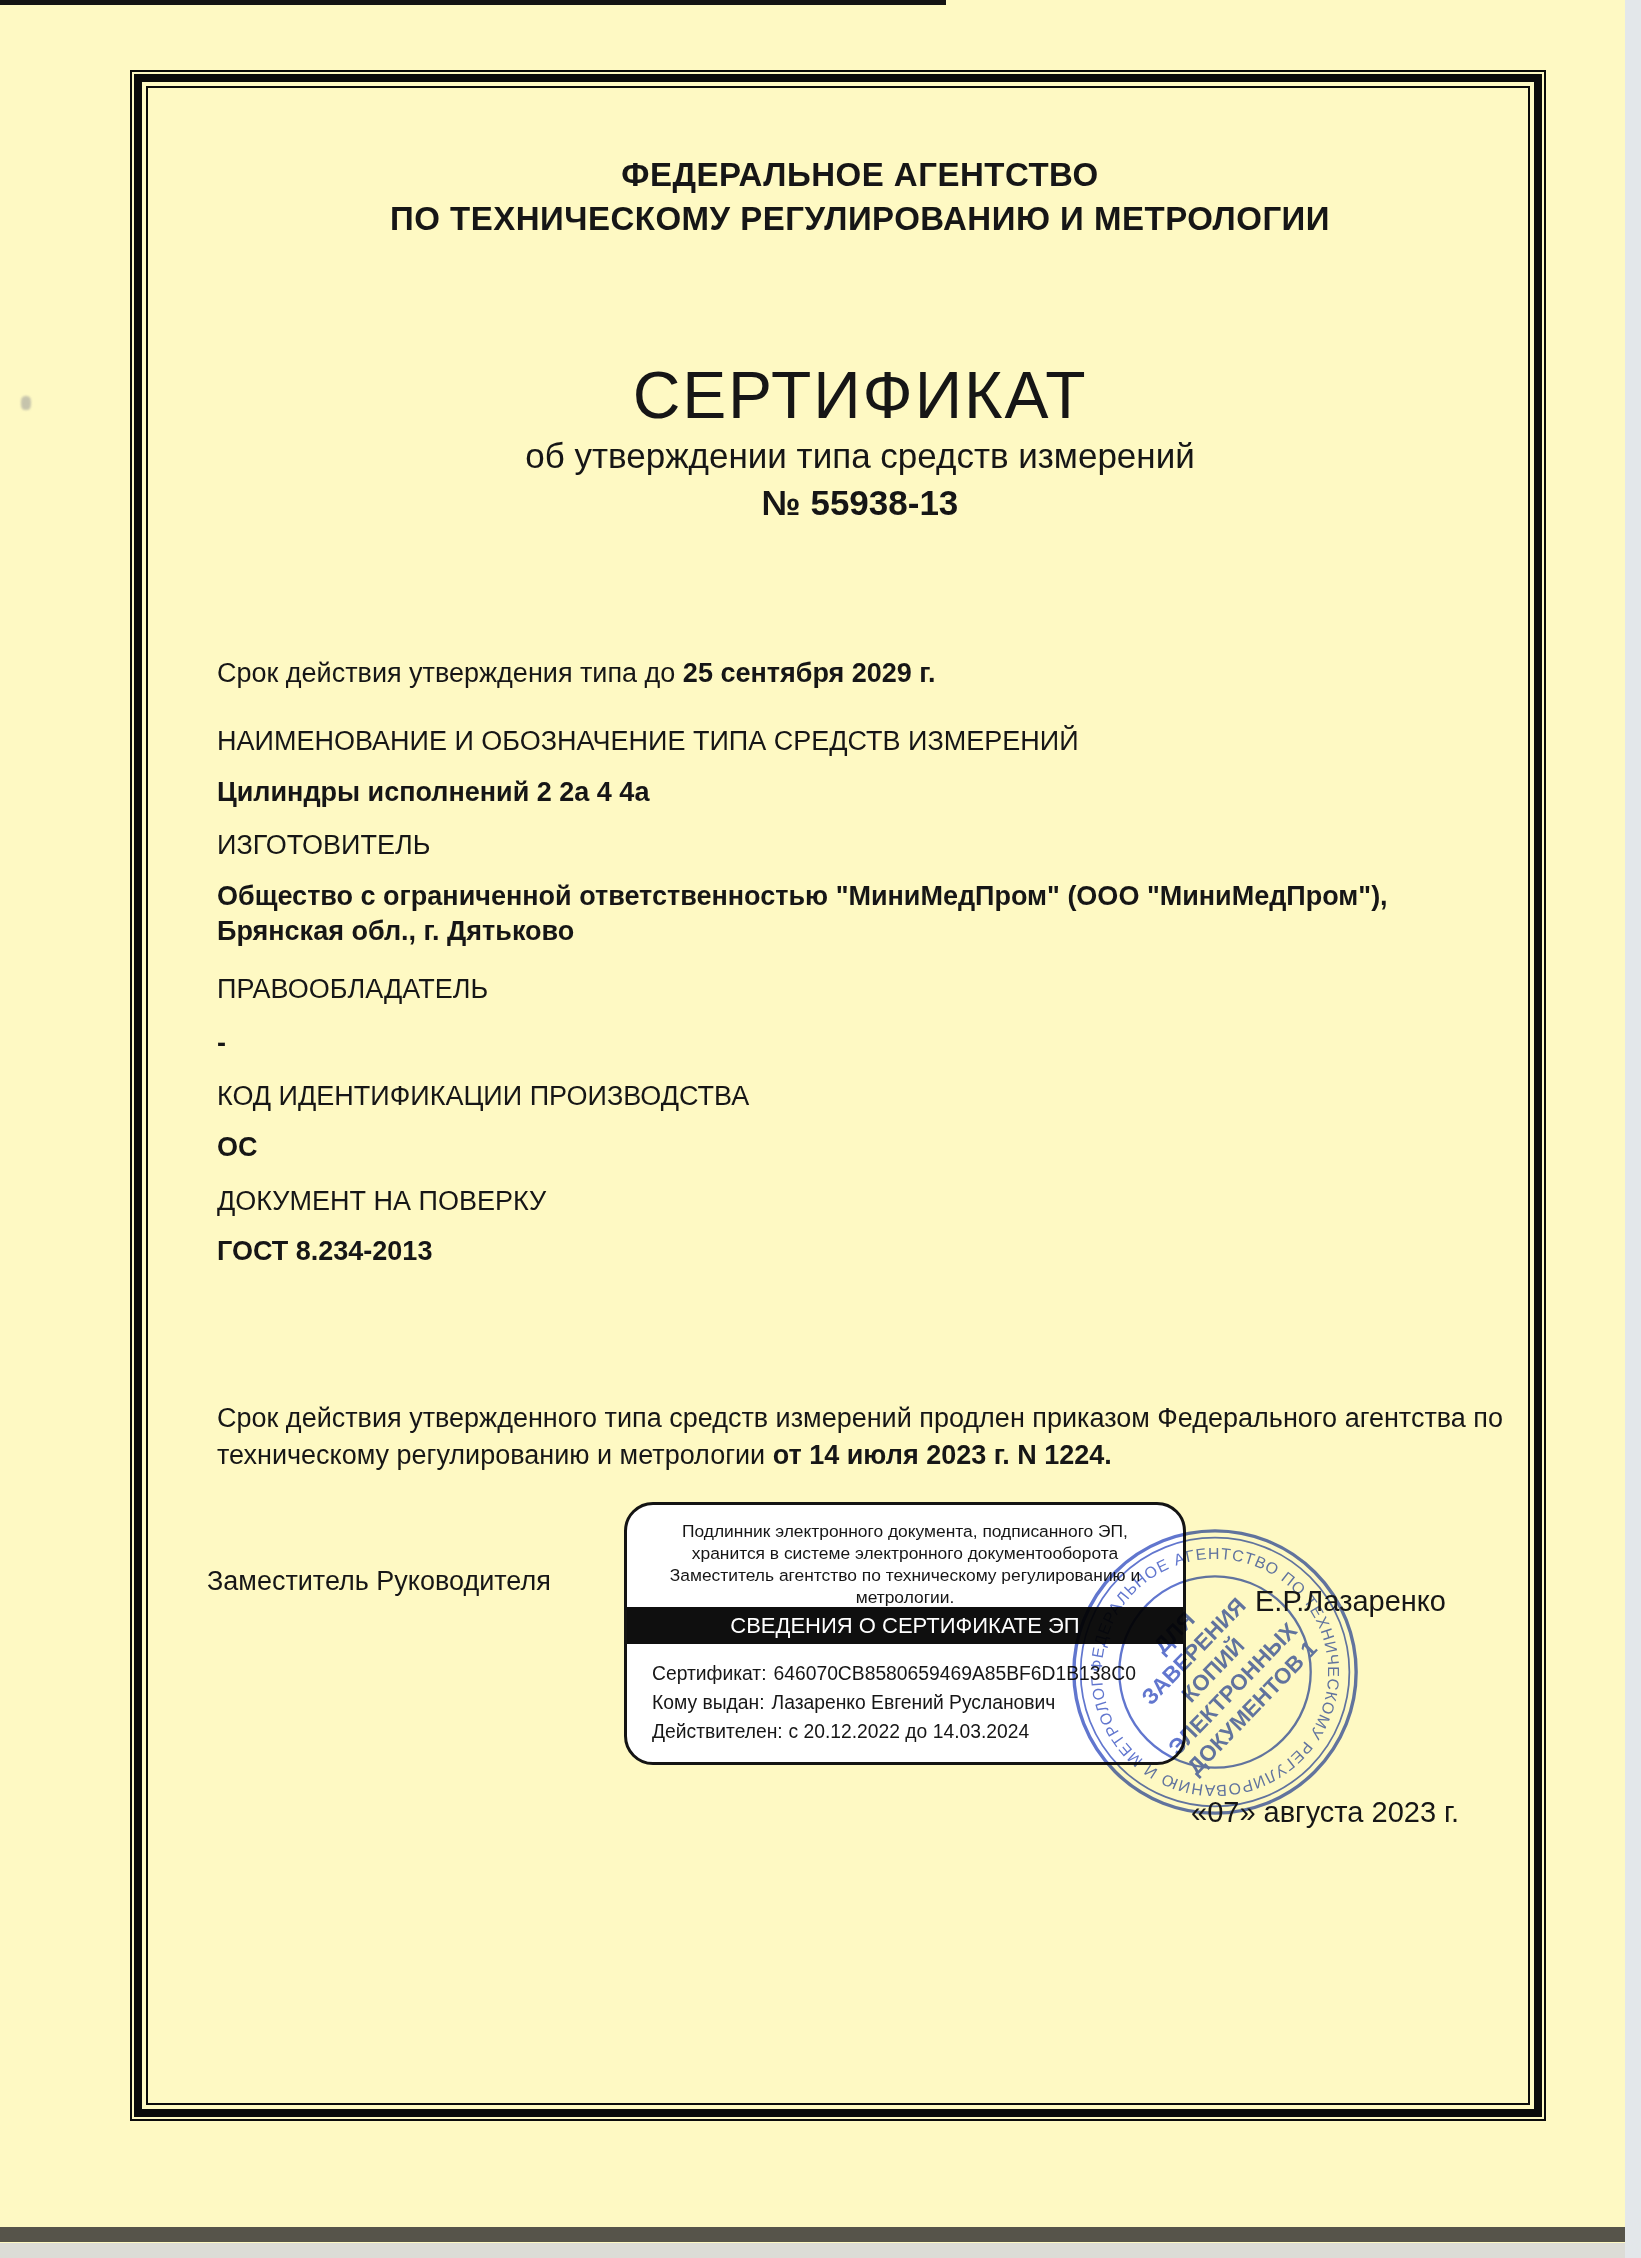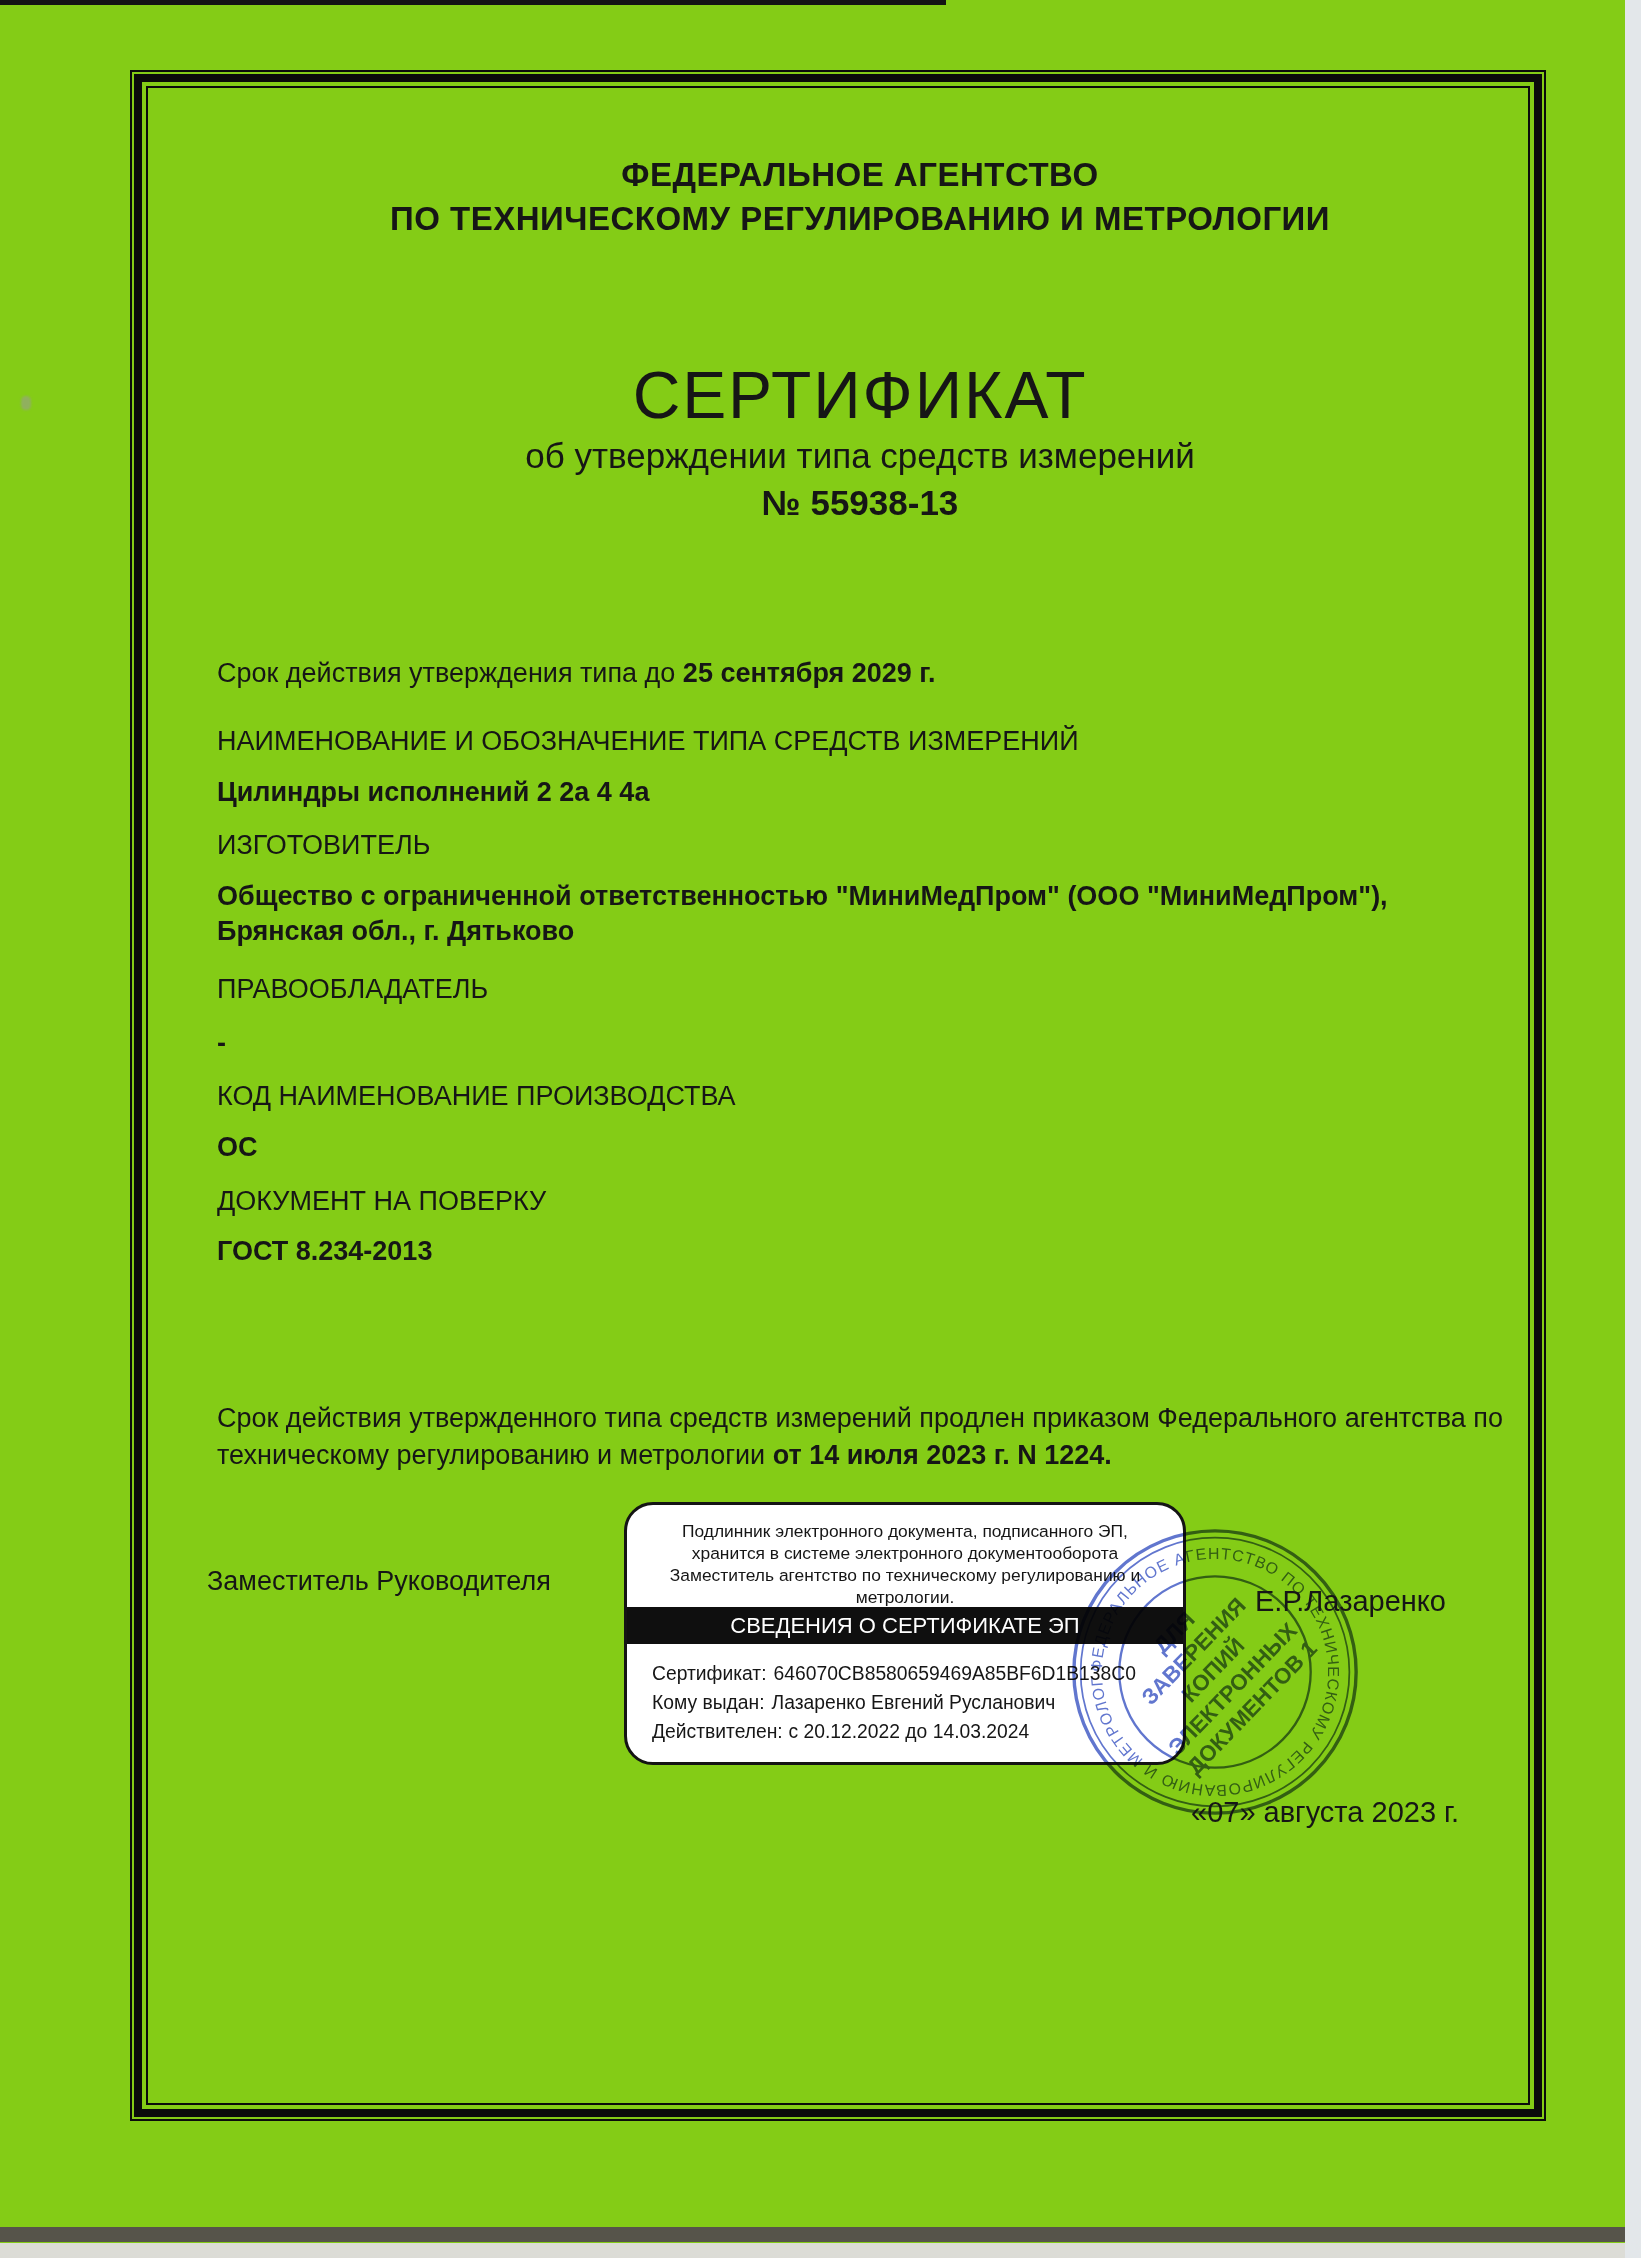--- a/index.html
+++ b/index.html
@@ -1,18 +1,18 @@
 <!DOCTYPE html>
 <html><head>
 <meta charset="utf-8">
 <style>
   html,body{margin:0;padding:0;background:#ffffff;}
   .page{
     position:relative; width:1641px; height:2258px; overflow:hidden;
-    background:#84cc16;
+    background:#fef9c3;
     font-family:"Liberation Sans","DejaVu Sans",sans-serif;
     color:#161616;
   }
   
   .edge-top{position:absolute;left:0;top:0;width:946px;height:4.8px;background:#141414;}
   .edge-bottom{position:absolute;left:0;top:2227px;width:1641px;height:15.4px;background:#56544a;}
   .edge-bottom2{position:absolute;left:0;top:2243px;width:1641px;height:15.4px;background:#dcdcd6;}
   .edge-right{position:absolute;left:1625px;top:0;width:16.4px;height:2258px;background:#e3e7ea;}
   .speck{position:absolute;left:21px;top:396px;width:9.7px;height:13.5px;background:#9a9a9a;border-radius:40%;filter:blur(1px);opacity:.55;}
   
@@ -86,21 +86,21 @@
   <div class="abs body-line" style="top:726px">НАИМЕНОВАНИЕ И ОБОЗНАЧЕНИЕ ТИПА СРЕДСТВ ИЗМЕРЕНИЙ</div>
   <div class="abs body-line b" style="top:761px">Цилиндры исполнений 2 2а 4 4а</div>
 
   <div class="abs body-line" style="top:830px">ИЗГОТОВИТЕЛЬ</div>
   <div class="abs body-line b" style="top:865px">Общество с ограниченной ответственностью "МиниМедПром" (ООО "МиниМедПром"),</div>
   <div class="abs body-line b" style="top:900px">Брянская обл., г. Дятьково</div>
 
   <div class="abs body-line" style="top:974px">ПРАВООБЛАДАТЕЛЬ</div>
   <div class="abs body-line b" style="top:1012px">-</div>
 
-  <div class="abs body-line" style="top:1081px">КОД НАИМЕНОВАНИЕ ПРОИЗВОДСТВА</div>
+  <div class="abs body-line" style="top:1081px">КОД ИДЕНТИФИКАЦИИ ПРОИЗВОДСТВА</div>
   <div class="abs body-line b" style="top:1116px">ОС</div>
 
   <div class="abs body-line" style="top:1186px">ДОКУМЕНТ НА ПОВЕРКУ</div>
   <div class="abs body-line b" style="top:1220px">ГОСТ 8.234-2013</div>
 
 
   <div class="para">
     <span>Срок действия утвержденного типа средств измерений продлен приказом Федерального агентства по техническому регулированию и метрологии </span><span class="b">от 14 июля 2023 г. N 1224.</span>
   </div>
 

